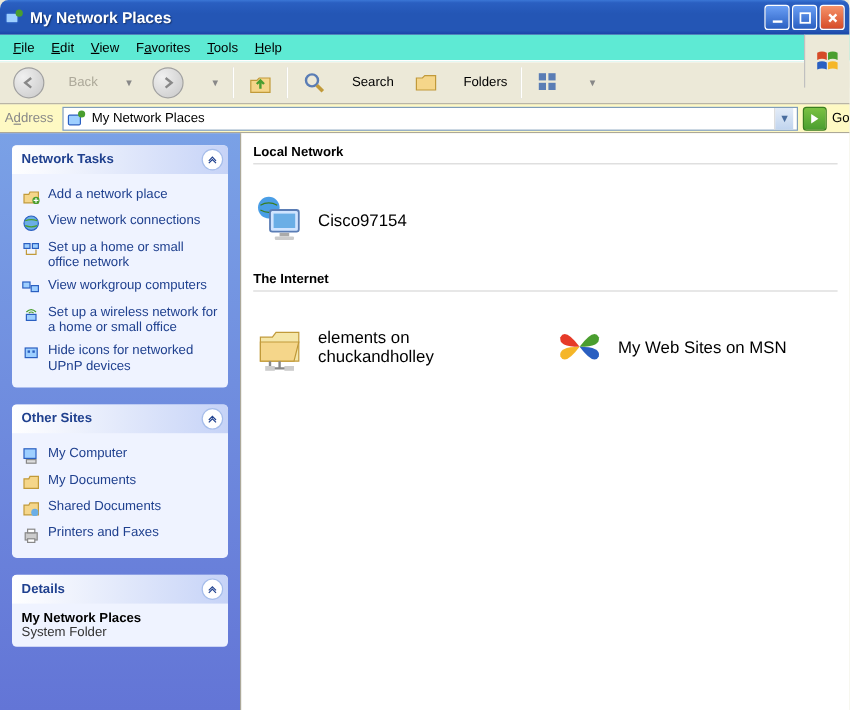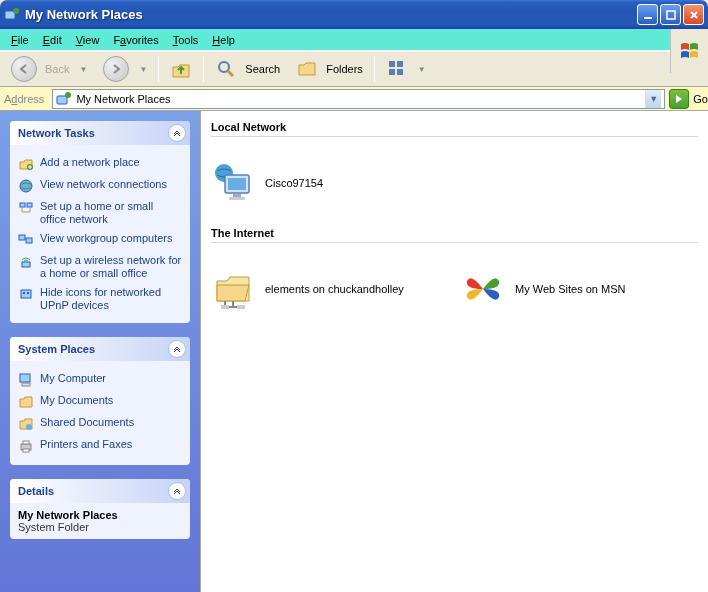--- a/index.html
+++ b/index.html
@@ -61,21 +61,21 @@
   height: 36px;
   background: #ece9d8;
   border-top: 1px solid #fff;
   border-bottom: 1px solid #aca899;
   display: flex;
   align-items: center;
   padding: 0 6px;
   gap: 6px;
 }
 .tbutton {
-  display: flex; align-items: center; gap: 8px;
+  display: flex; align-items: center; gap: 20px;
   padding: 3px 5px;
   color: #aca899;
   cursor: default;
 }
 .tbutton.enabled { color: #000; }
 .nav-circle {
   width: 26px; height: 26px; border-radius: 50%;
   background: radial-gradient(circle at 30% 30%, #f0f0f0, #c8c8c8);
   border: 1px solid #a0a0a0;
   display: flex; align-items: center; justify-content: center;
@@ -169,21 +169,21 @@
   border-bottom: 1px solid #d8d8d8;
   margin-bottom: 24px;
 }
 .item-row { display: flex; gap: 40px; flex-wrap: wrap; margin-bottom: 18px; }
 .item {
   display: flex; align-items: center; gap: 10px;
   width: 210px;
   cursor: pointer;
 }
 .item .big-icon { width: 44px; height: 44px; display:flex;align-items:center;justify-content:center;flex-shrink:0; }
-.item .ilabel { font-size: 11px; }
+.item .ilabel { font-size: 14px; }
 .details-title { font-weight: bold; padding: 6px 8px 0 8px; }
 .details-sub { padding: 0 8px 6px 8px; color: #333; }
 </style>
 </head>
 <body>
 
 <div class="titlebar">
   <span class="icon-wrap">
     <svg width="16" height="16" viewBox="0 0 16 16">
         <rect x="1" y="4" width="10" height="8" rx="1" fill="#9ecfff" stroke="#2a5fc1"></rect>
@@ -365,21 +365,21 @@
                 <rect x="9" y="6" width="2" height="2" fill="#2a5fc1"></rect>
               </svg>
             </span>
           <span class="label">Hide icons for networked UPnP devices</span>
         </div>
       </div>
     </div>
 
     <div class="panel">
       <div class="panel-head">
-        <span>System Places</span>
+        <span>Other Sites</span>
         <div class="collapse">
             <svg width="8" height="8">
               <path d="M1 5 L4 2 L7 5 M1 7 L4 4 L7 7" fill="none" stroke="#20418f"></path>
             </svg>
           </div>
       </div>
       <div class="panel-body">
         <div class="task">
           <span class="ticon-s">
               <svg width="16" height="16">

